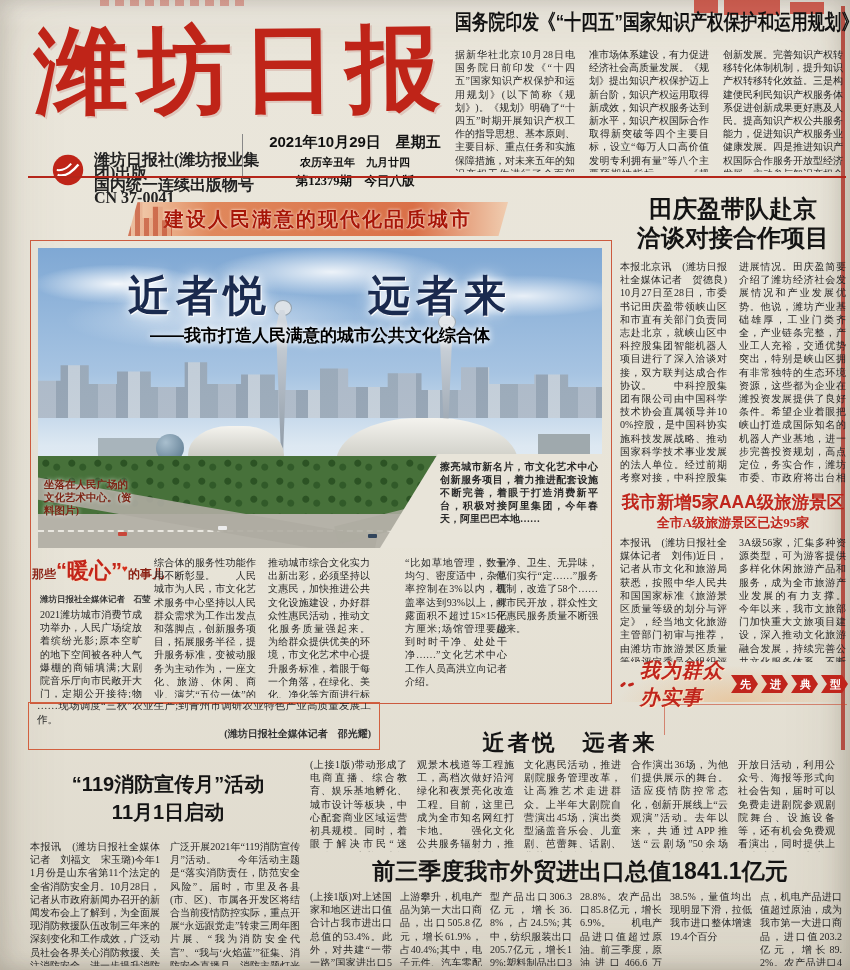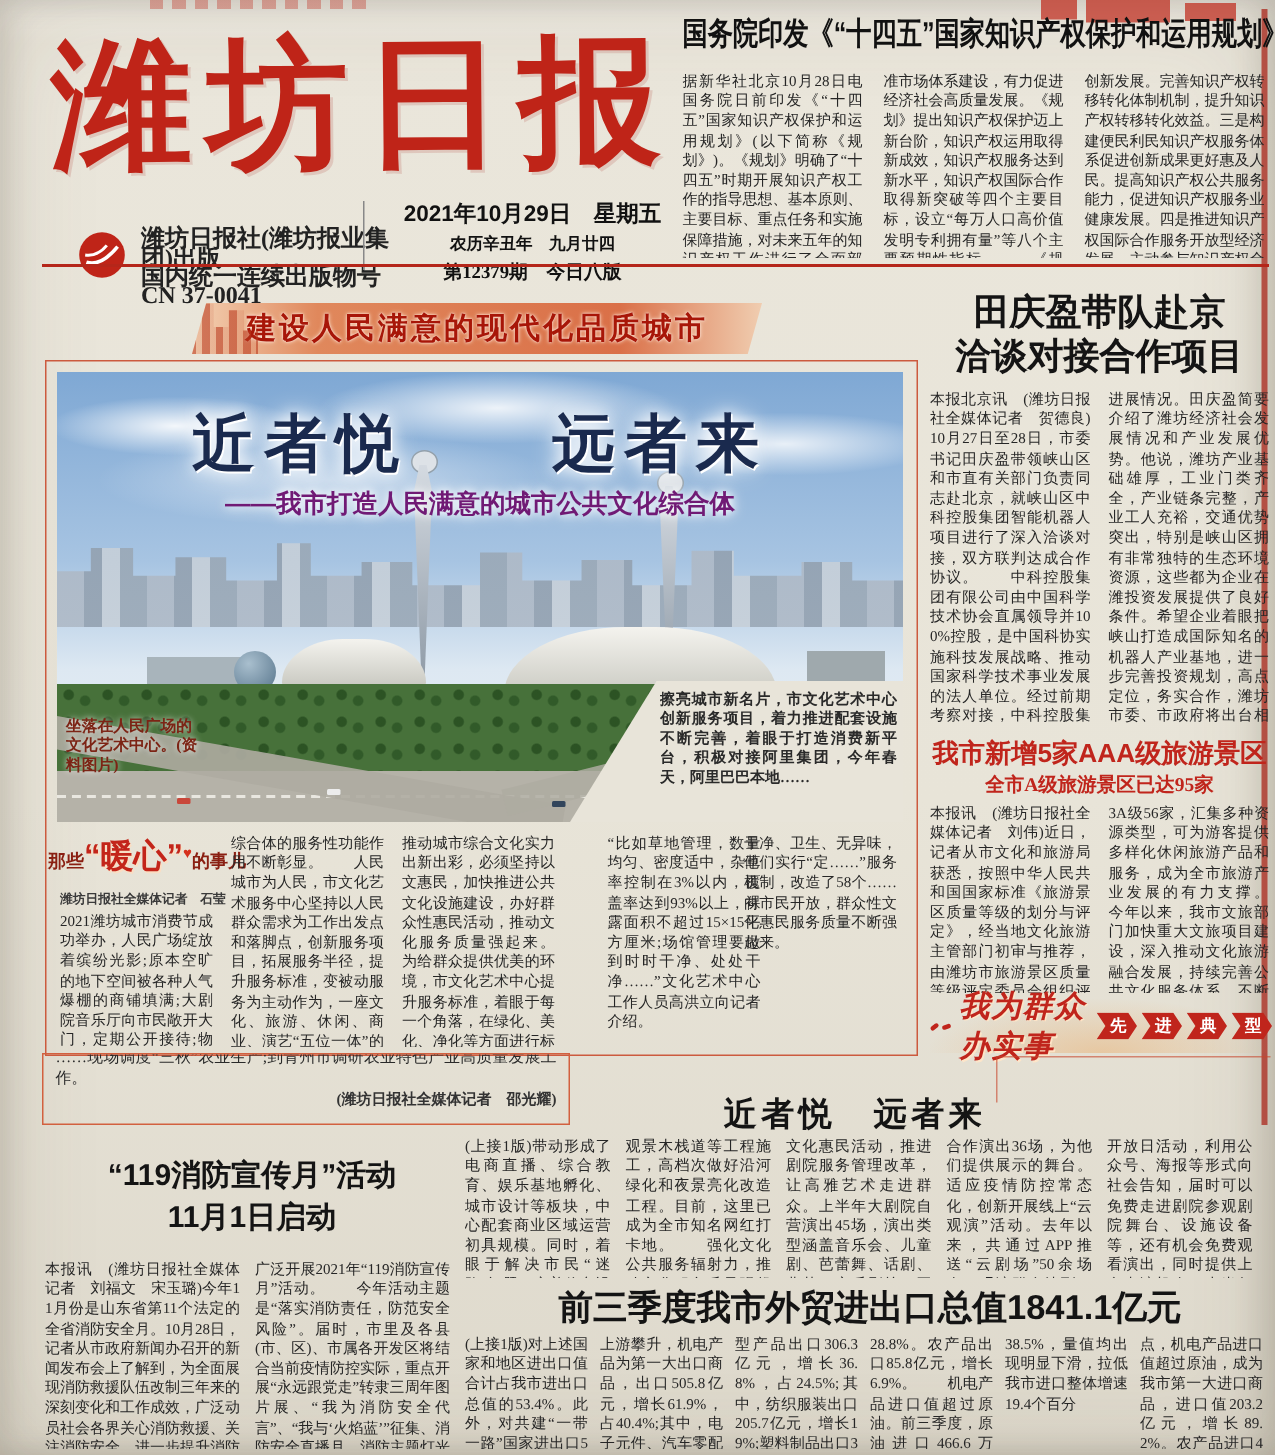--- a/index.html
+++ b/index.html
@@ -36,21 +36,21 @@
   
   #photo{left:38px;top:248px;width:564px;height:300px;overflow:hidden;background:#8fb3da;}
   #sky{position:absolute;inset:0;background:linear-gradient(180deg,#7fa8d4 0%,#a7c4e2 42%,#dde8f2 66%,#eef3f7 100%);}
   #clouds{position:absolute;inset:0;background:
     radial-gradient(ellipse 120px 28px at 14% 12%,rgba(255,255,255,.9),transparent 70%),
     radial-gradient(ellipse 170px 34px at 52% 8%,rgba(255,255,255,.85),transparent 70%),
     radial-gradient(ellipse 150px 30px at 86% 16%,rgba(255,255,255,.8),transparent 70%),
     radial-gradient(ellipse 220px 44px at 32% 24%,rgba(255,255,255,.5),transparent 70%);}
   #ph-headline{top:20px;left:0;width:100%;text-align:center;font-size:42px;letter-spacing:6px;color:#1a2a4e;
     text-shadow:0 0 10px #fff,0 0 18px #fff,1px 1px 0 #fff;}
-  #ph-sub{top:76px;left:0;width:100%;text-align:center;font-size:17px;color:#701a75;
+  #ph-sub{top:76px;left:0;width:100%;text-align:center;font-size:17px;color:#000000;
     text-shadow:0 0 6px #fff,0 0 10px #fff;}
   #skyline{top:108px;left:0;right:0;height:62px;opacity:.9;
     background:repeating-linear-gradient(90deg,#aeb9c6 0 18px,#93a1b0 18px 30px,#c6cfd8 30px 42px,#9aa8b6 42px 60px);
     clip-path:polygon(0 40%,4% 40%,4% 15%,9% 15%,9% 45%,14% 45%,14% 25%,20% 25%,20% 50%,26% 50%,26% 10%,30% 10%,30% 45%,36% 45%,36% 30%,42% 30%,42% 55%,50% 55%,50% 20%,55% 20%,55% 50%,62% 50%,62% 28%,68% 28%,68% 55%,75% 55%,75% 18%,80% 18%,80% 45%,88% 45%,88% 30%,94% 30%,94% 50%,100% 50%,100% 100%,0 100%);}
   .tower{position:absolute;width:16px;}
   .tower .stem{position:absolute;left:2px;width:12px;top:10px;bottom:0;
     background:linear-gradient(180deg,#d4dae1,#8e9aa6);
     clip-path:polygon(30% 0,70% 0,100% 12%,58% 100%,42% 100%,0 12%);}
   .tower .cap{position:absolute;top:0;left:0;width:16px;height:14px;border-radius:50%;
     background:#dde2e7;border:1px solid #93a0ab;}

